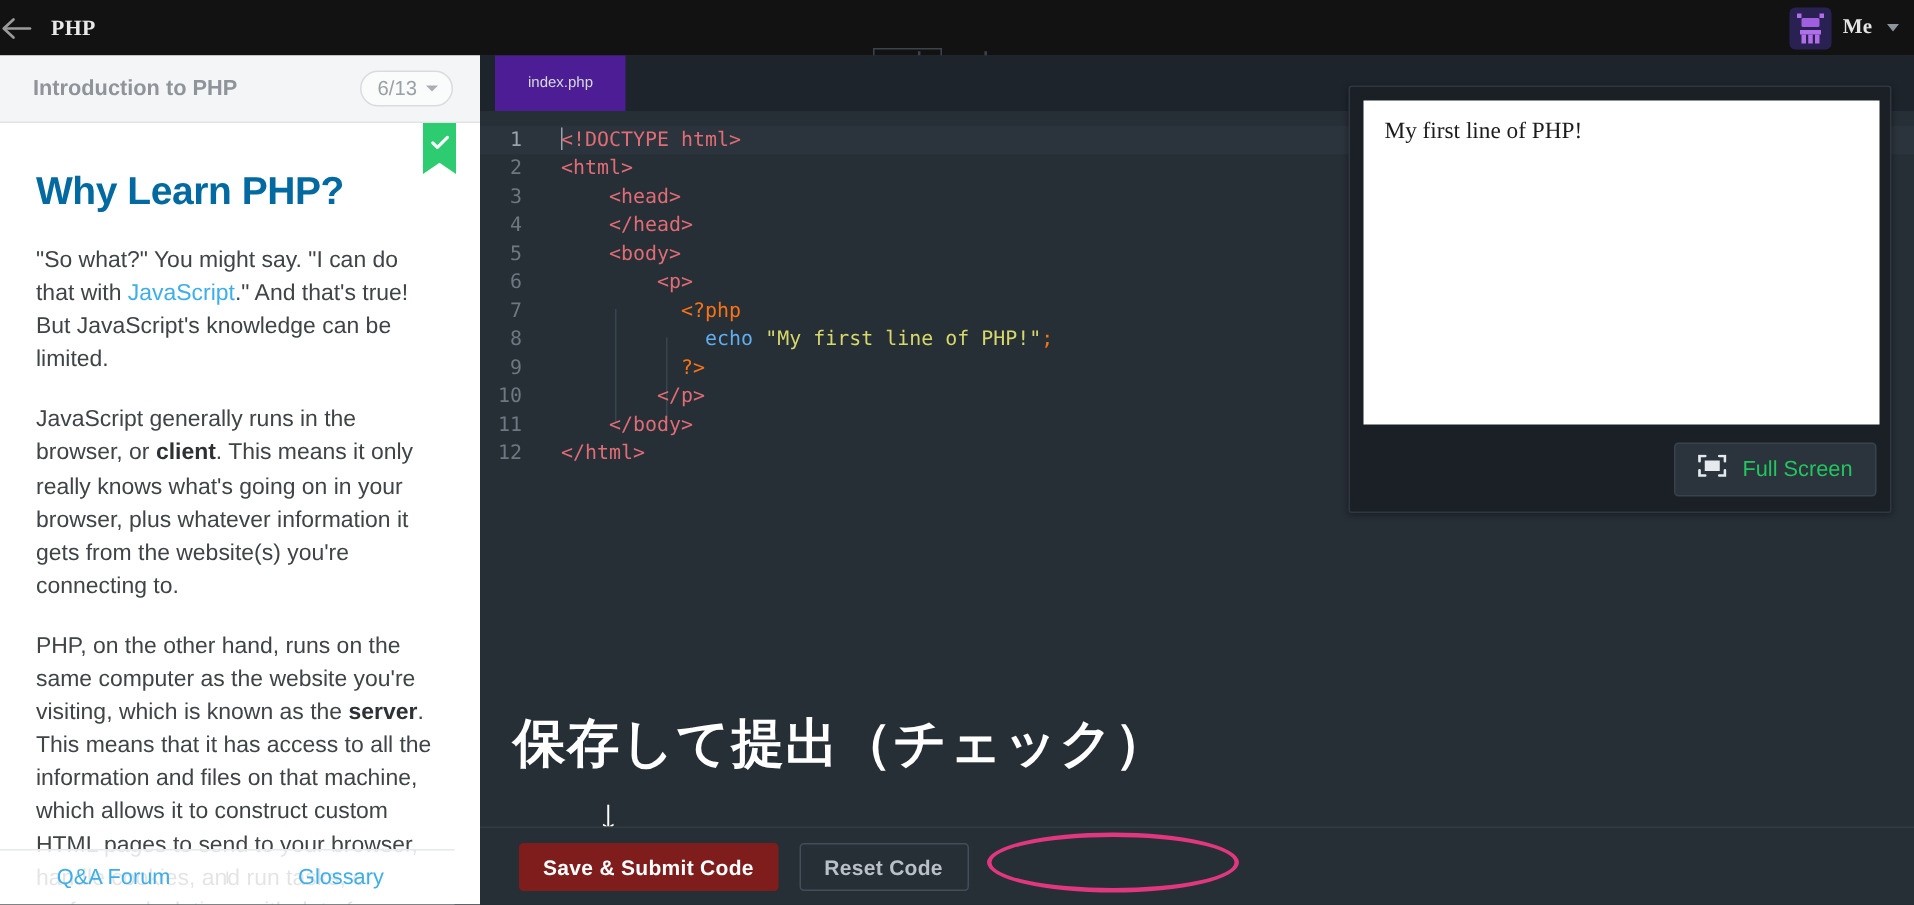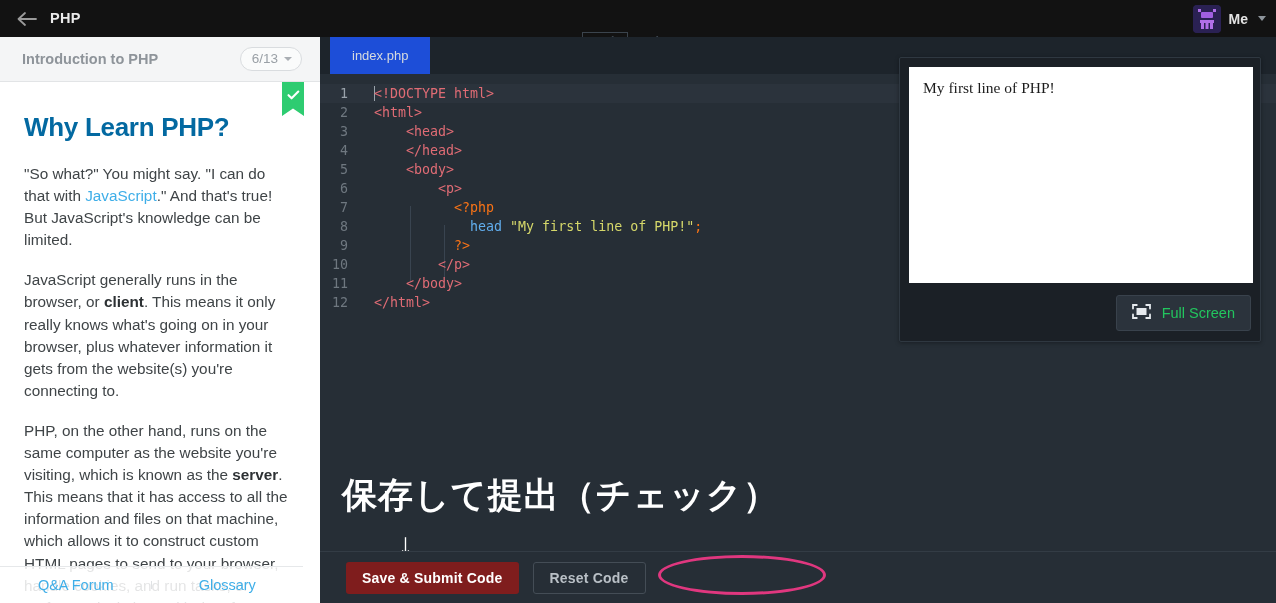--- a/index.html
+++ b/index.html
@@ -11,21 +11,21 @@
   }
   #app { position: relative; width: 1276px; height: 603px; }
 
   
   .topbar {
     position: absolute; top: 0; left: 0;
     width: 1276px; height: 37px;
     background: #121212;
     display: flex; align-items: center;
   }
-  .topbar-left { display: flex; align-items: flex-start; padding-left: 16px; width: 330px; }
+  .topbar-left { display: flex; align-items: flex-end; width: 330px; font-family: Liberation Serif, serif; }
   .back-arrow {
     width: 22px; height: 18px; position: relative; cursor: pointer;
     flex: none; margin-right: 12px;
   }
   .back-arrow svg { display: block; }
   .course-name {
     color: #e9e9e9; font-size: 14.5px; font-weight: bold;
     letter-spacing: .3px;
   }
   .logo-wrap {
@@ -34,21 +34,21 @@
     pointer-events: none;
   }
   .logo { display: flex; align-items: baseline; font-size: 19px; color: #3b444d; letter-spacing: -.2px; margin-top: 48px; }
   .logo .boxed {
     border: 1.5px solid #3b444d; padding: 0px 2px 1px 2px; line-height: 1.0;
     display: inline-block; margin-right: 1px;
   }
   .logo .rest { line-height: 1.0; }
   .topbar-right {
     position: absolute; right: 10px; top: 0; height: 37px;
-    display: flex; align-items: center; gap: 8px; cursor: pointer;
+    display: flex; align-items: center; gap: 8px; cursor: pointer; font-family: Liberation Serif, serif;
   }
   .avatar {
     width: 28px; height: 28px; border-radius: 4px; background: #2a2153;
     position: relative; overflow: hidden; flex: none;
   }
   .me-label { color: #e4e4e4; font-size: 14px; font-weight: bold; }
   .caret-down {
     width: 0; height: 0; border-left: 4.5px solid transparent;
     border-right: 4.5px solid transparent; border-top: 5px solid #8d949b;
     margin-left: 2px;
@@ -115,21 +115,21 @@
   
   .main {
     position: absolute; top: 37px; left: 320px;
     width: 956px; height: 566px; background: #262e36;
   }
   .tabbar {
     height: 37px; background: #1d242b; display: flex; align-items: stretch;
     padding-left: 10px;
   }
   .tab {
-    background: #1d4ed8; color: #d6dade; font-size: 13px;
+    background: #4c1d95; color: #d6dade; font-size: 10px;
     display: flex; align-items: center; padding: 0 22px; cursor: pointer;
   }
   .editor {
     position: relative; height: 489px; background: #262e36;
     padding-top: 10px; overflow: hidden;
   }
   .code-line {
     display: flex; align-items: flex-start;
     font-family: "DejaVu Sans Mono", monospace; font-size: 13.3px;
     line-height: 19px; white-space: pre;
@@ -291,21 +291,21 @@
       <div class="indent-guide" style="left:90px; top:132px; height:76px;"></div>
       <div class="indent-guide" style="left:124px; top:151px; height:57px;"></div>
       <div id="code-lines">
           <div class="code-line active"><span class="ln">1</span><span class="code"><span class="cursor"></span><span class="tk-tag">&lt;!DOCTYPE html&gt;</span></span></div>
           <div class="code-line"><span class="ln">2</span><span class="code"><span class="tk-tag">&lt;html&gt;</span></span></div>
           <div class="code-line"><span class="ln">3</span><span class="code"><span class="tk-tag">    &lt;head&gt;</span></span></div>
           <div class="code-line"><span class="ln">4</span><span class="code"><span class="tk-tag">    &lt;/head&gt;</span></span></div>
           <div class="code-line"><span class="ln">5</span><span class="code"><span class="tk-tag">    &lt;body&gt;</span></span></div>
           <div class="code-line"><span class="ln">6</span><span class="code"><span class="tk-tag">        &lt;p&gt;</span></span></div>
           <div class="code-line"><span class="ln">7</span><span class="code"><span class="tk-php">          &lt;?php</span></span></div>
-          <div class="code-line"><span class="ln">8</span><span class="code"><span class="tk-kw">            head </span><span class="tk-str">"My first line of PHP!"</span><span class="tk-php">;</span></span></div>
+          <div class="code-line"><span class="ln">8</span><span class="code"><span class="tk-kw">            echo </span><span class="tk-str">"My first line of PHP!"</span><span class="tk-php">;</span></span></div>
           <div class="code-line"><span class="ln">9</span><span class="code"><span class="tk-php">          ?&gt;</span></span></div>
           <div class="code-line"><span class="ln">10</span><span class="code"><span class="tk-tag">        &lt;/p&gt;</span></span></div>
           <div class="code-line"><span class="ln">11</span><span class="code"><span class="tk-tag">    &lt;/body&gt;</span></span></div>
           <div class="code-line"><span class="ln">12</span><span class="code"><span class="tk-tag">&lt;/html&gt;</span></span></div>
         </div>
 
       <div class="jp-annotation">保存して提出（チェック）</div>
       <div class="jp-arrow">↓</div>
     </div>
 

